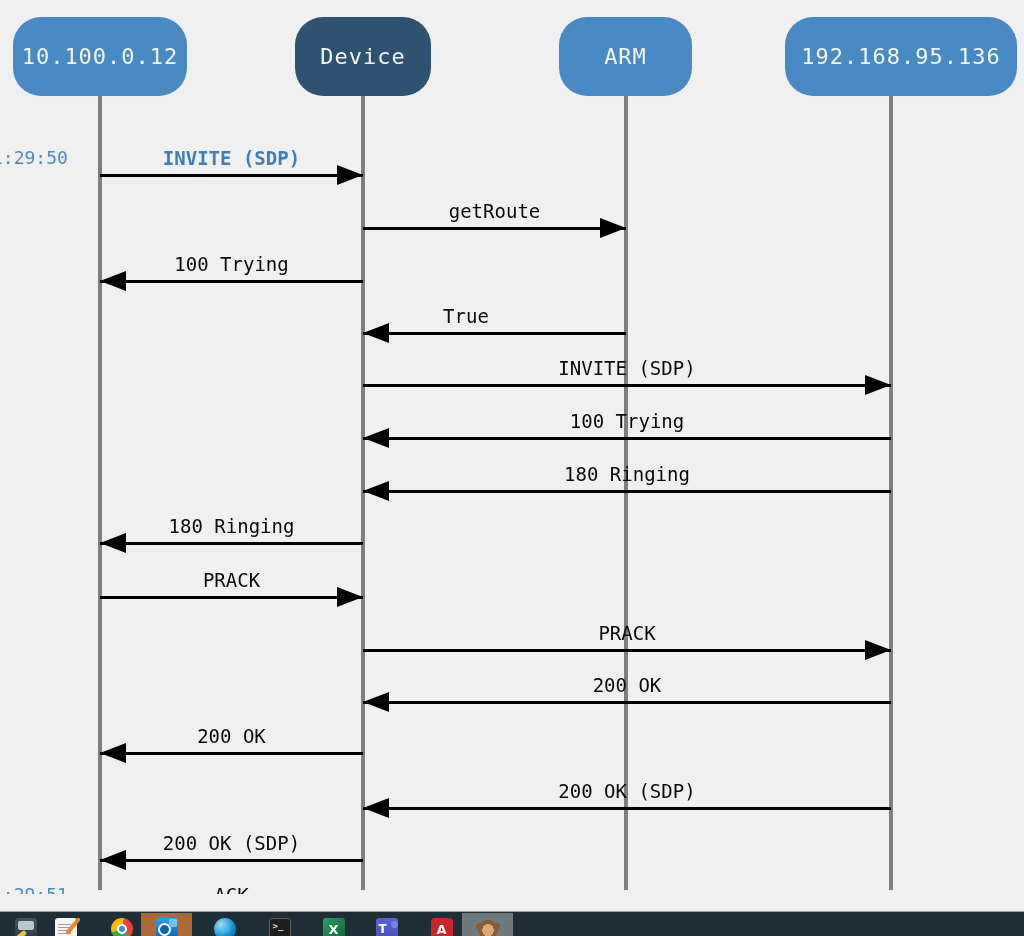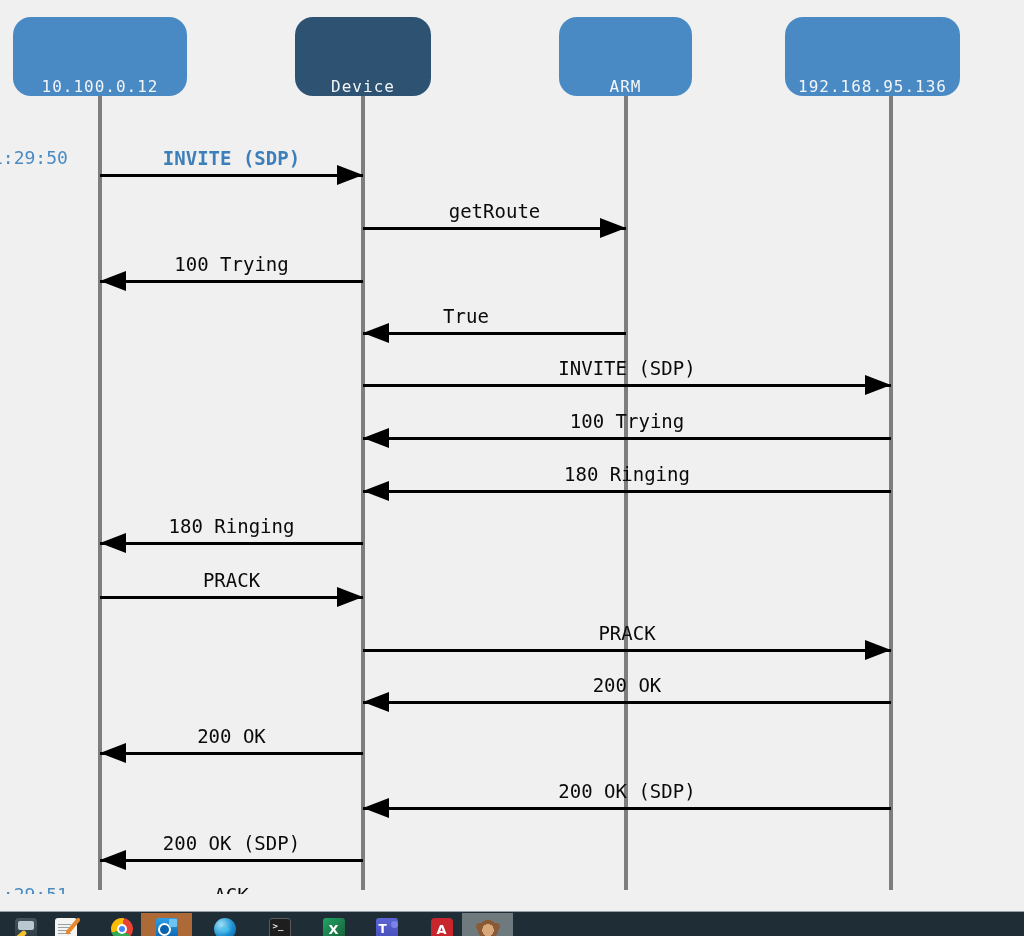--- a/index.html
+++ b/index.html
@@ -1,23 +1,23 @@
 <!DOCTYPE html>
 <html><head>
 <meta charset="utf-8">
 <style>
   html,body{margin:0;padding:0;background:#e9e9e9;}
   #stage{position:relative;width:1024px;height:936px;background:#f0f0f0;overflow:hidden;
          font-family:"DejaVu Sans Mono",monospace;}
   
   #diagram-layer{position:absolute;left:0;top:0;width:1024px;height:894px;overflow:hidden;}
   .lifeline{position:absolute;width:4px;background:#7e7e7e;}
-  .actor-node{position:absolute;top:17px;height:79px;border-radius:18px;
-              display:flex;align-items:flex-end;justify-content:center;
-              color:#f2f5f7;font-size:16px;letter-spacing:1px;}
+  .actor-node{position:absolute;top:17px;height:79px;border-radius:28px;
+              display:flex;align-items:center;justify-content:center;
+              color:#f2f5f7;font-size:22px;letter-spacing:1px;}
   .msg-line{position:absolute;height:3px;background:#000;}
   .arrow-head{position:absolute;width:0;height:0;border-top:10px solid transparent;border-bottom:10px solid transparent;}
   .arrow-head.right{border-left:26px solid #000;}
   .arrow-head.left{border-right:26px solid #000;}
   .msg-label{position:absolute;transform:translateX(-50%);white-space:nowrap;
              font-size:19px;line-height:22px;color:#0a0a0a;}
   .msg-label.highlight{font-weight:bold;color:#3d7fba;}
   .timestamp{position:absolute;left:-8px;font-size:18px;line-height:22px;color:#4a8bc2;white-space:nowrap;}
   
   #taskbar{position:absolute;left:0;top:911px;width:1024px;height:25px;background:#1f2d36;
@@ -62,21 +62,21 @@
       <div class="lifeline" style="left: 889px; top: 96px; height: 794px; background: rgb(126, 126, 126);"></div>
       <div class="actor-node" style="left: 13px; width: 174px; background: rgb(74, 138, 196);">
         <span>10.100.0.12</span>
       </div>
       <div class="actor-node" style="left: 559px; width: 133px; background: rgb(74, 138, 196);">
         <span>ARM</span>
       </div>
       <div class="actor-node" style="left: 295px; width: 136px; background: rgb(45, 82, 114);">
         <span>Device</span>
       </div>
-      <div class="actor-node" style="left: 785px; width: 175px; background: rgb(74, 138, 196);">
+      <div class="actor-node" style="left: 785px; width: 232px; background: rgb(74, 138, 196);">
         <span>192.168.95.136</span>
       </div>
       <div class="msg-line" style="left: 100px; width: 263px; top: 174px;"></div>
       <div class="arrow-head right" style="top: 165px; left: 337px;"></div>
       <div class="msg-label highlight" style="left: 231.5px; top: 147px;">INVITE (SDP)</div>
       <div class="timestamp" style="top: 147px;">1:29:50</div>
       <div class="msg-line" style="left: 363px; width: 263px; top: 227px;"></div>
       <div class="arrow-head right" style="top: 218px; left: 600px;"></div>
       <div class="msg-label" style="left: 494.5px; top: 200px;">getRoute</div>
       <div class="msg-line" style="left: 100px; width: 263px; top: 280px;"></div>

